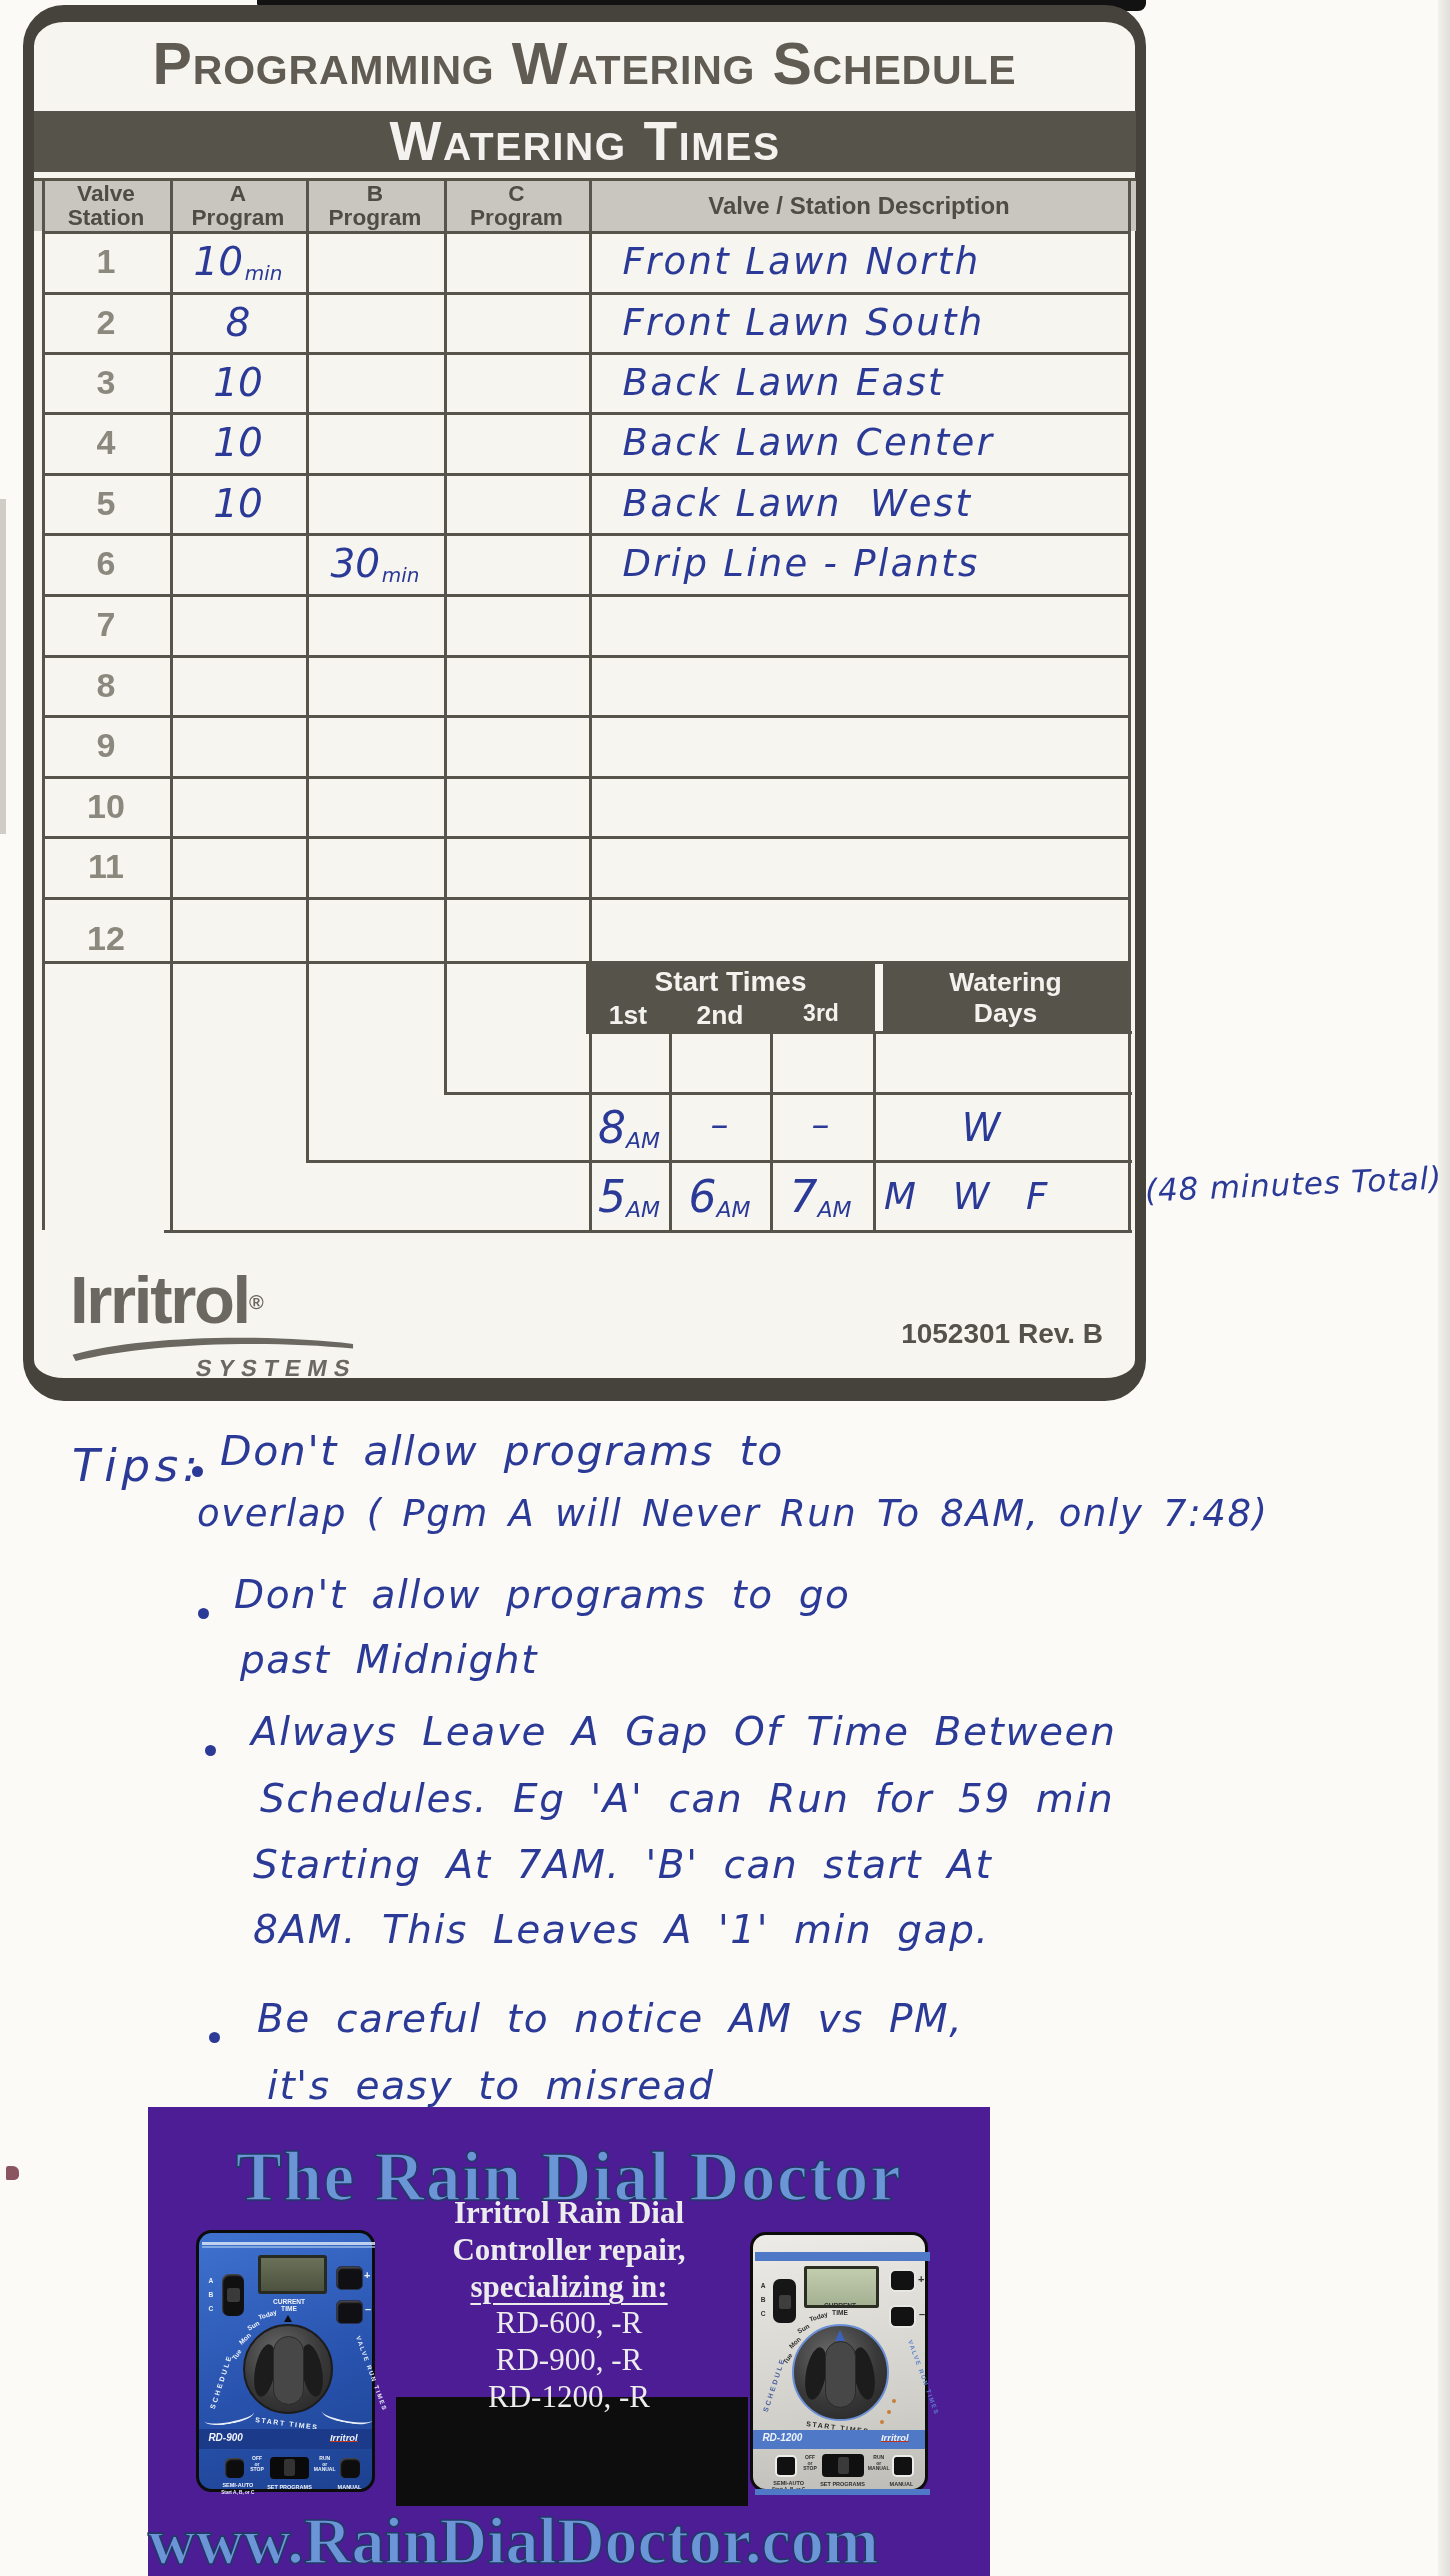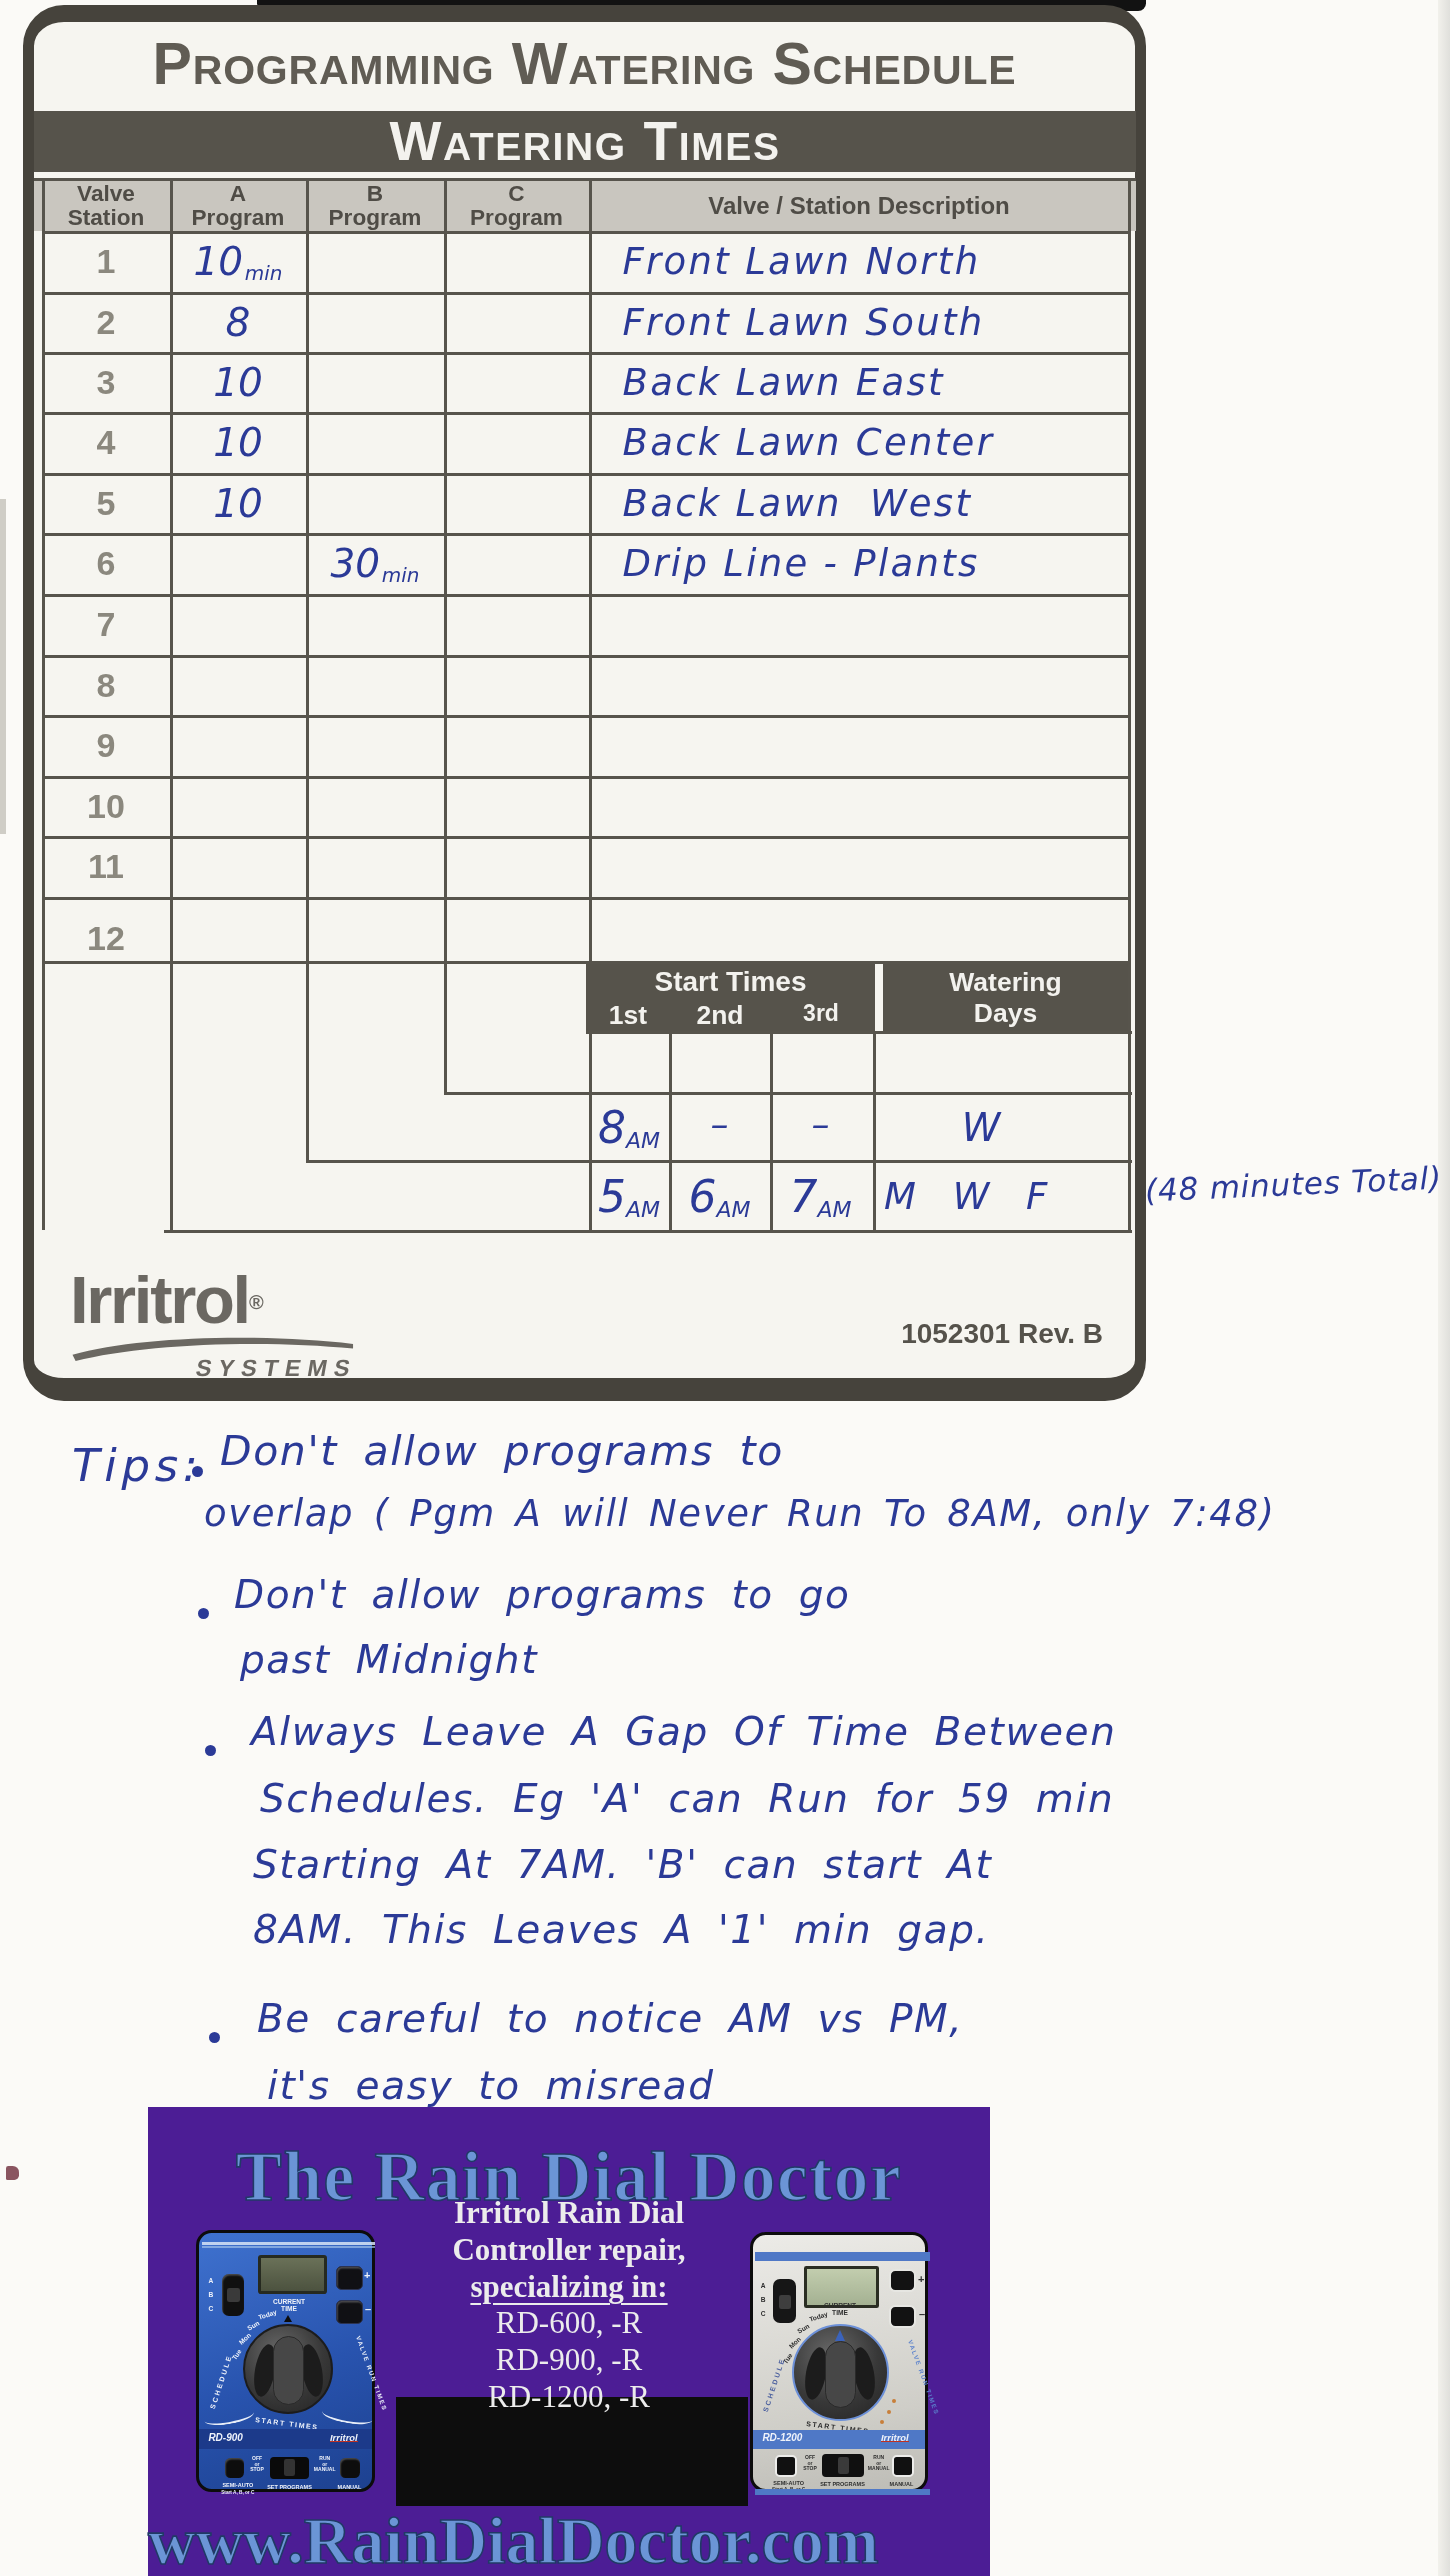--- a/index.html
+++ b/index.html
@@ -209,21 +209,21 @@
     <path d="M6 32 C 90 8, 250 4, 368 18 L 368 24 C 250 12, 95 18, 10 40 Z" fill="#6b6862"></path>
   </svg>
   <div class="abs brand-sub" style="left:196px;top:1355px;">SYSTEMS</div>
 
   <div class="abs" style="left:885px;top:1318px;width:218px;text-align:right;font-size:28px;font-weight:bold;color:#55524b;">1052301 Rev. B</div>
 
   <div class="abs hw" style="left:72px;top:1439px;font-size:45px;letter-spacing:4.7px;">Tips:</div>
 
   <div class="dot" style="left:192px;top:1466px;"></div>
   <div class="abs hw tipline" style="left:220px;top:1427px;font-size:41px;">Don't allow programs to</div>
-  <div class="abs hw tipline" style="left:204px;top:1492px;font-size:37px;word-spacing:6.2px;">overlap ( Pgm A will Never Run To 8AM, only 7:48)</div>
+  <div class="abs hw tipline" style="left:197px;top:1492px;font-size:37px;word-spacing:6.2px;">overlap ( Pgm A will Never Run To 8AM, only 7:48)</div>
 
   <div class="dot" style="left:198px;top:1608px;"></div>
   <div class="abs hw tipline" style="left:234px;top:1572px;">Don't allow programs to go</div>
   <div class="abs hw tipline" style="left:240px;top:1637px;">past Midnight</div>
 
   <div class="dot" style="left:205px;top:1745px;"></div>
   <div class="abs hw tipline" style="left:251px;top:1709px;">Always Leave A Gap Of Time Between</div>
   <div class="abs hw tipline" style="left:260px;top:1776px;">Schedules. Eg 'A' can Run for 59 min</div>
   <div class="abs hw tipline" style="left:253px;top:1842px;">Starting At 7AM. 'B' can start At</div>
   <div class="abs hw tipline" style="left:253px;top:1907px;">8AM. This Leaves A '1' min gap.</div>

